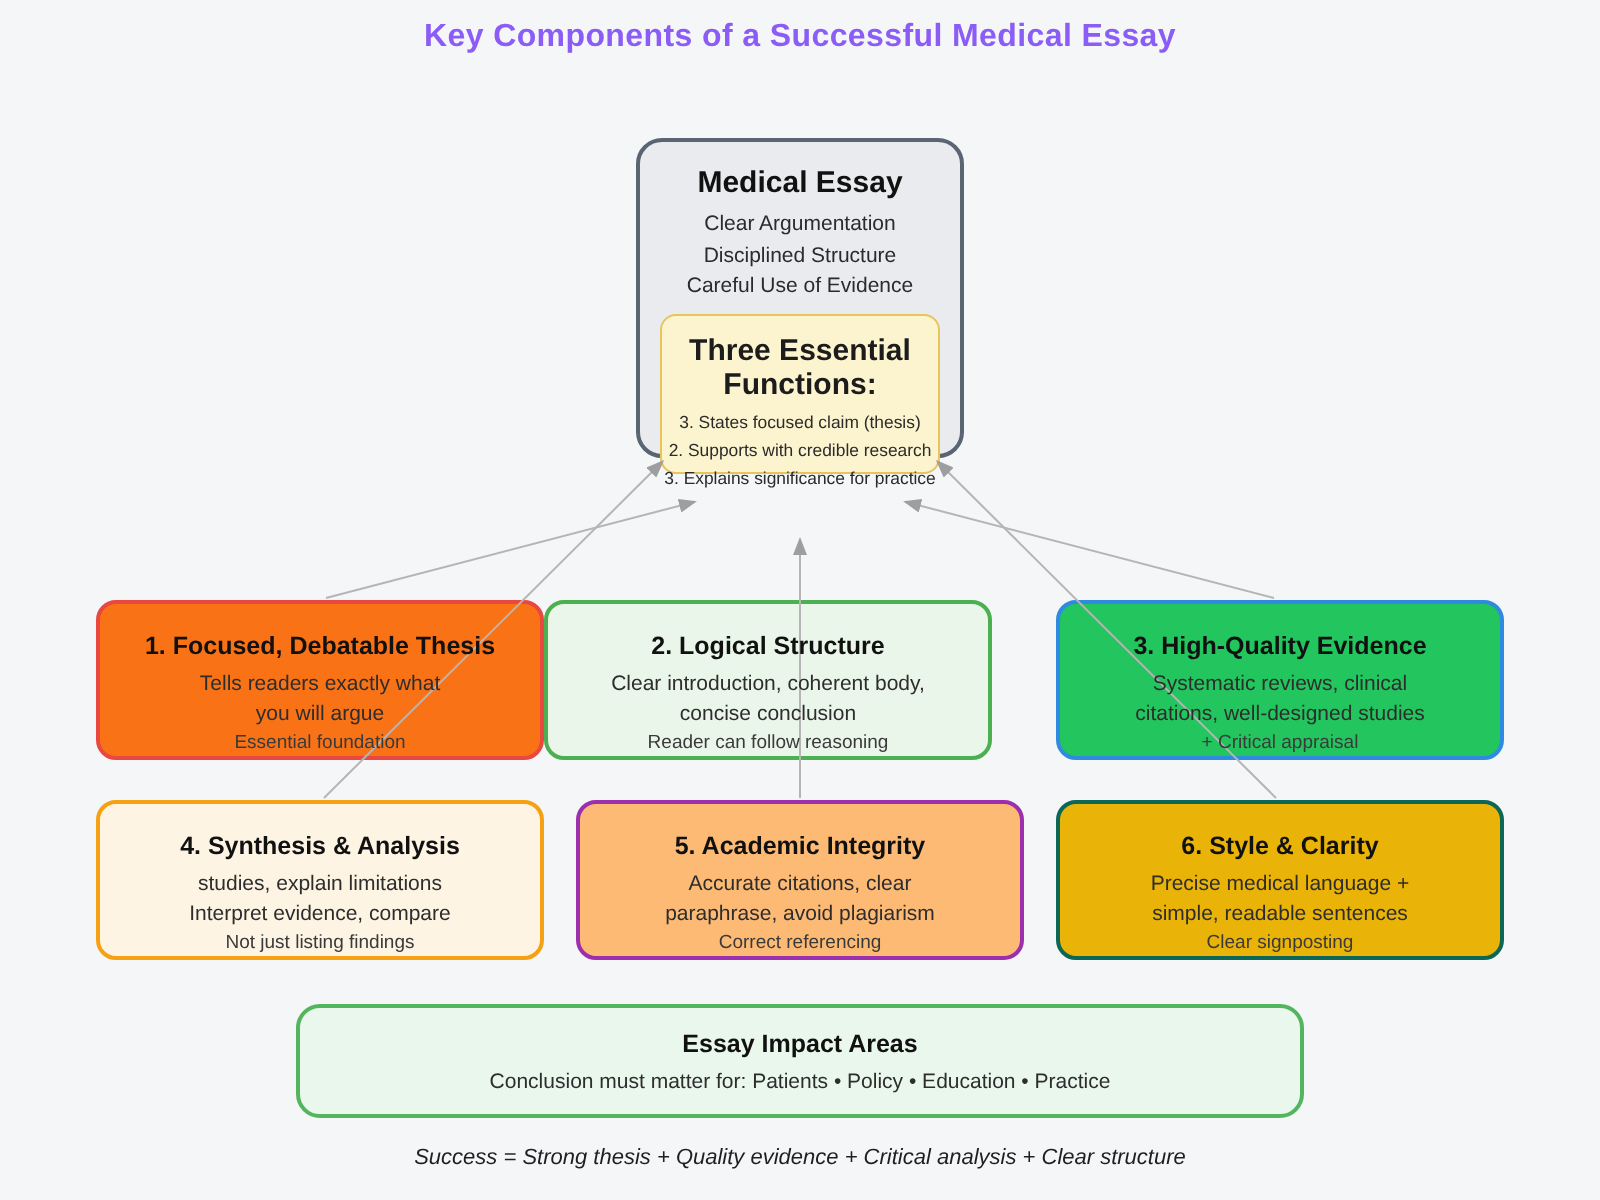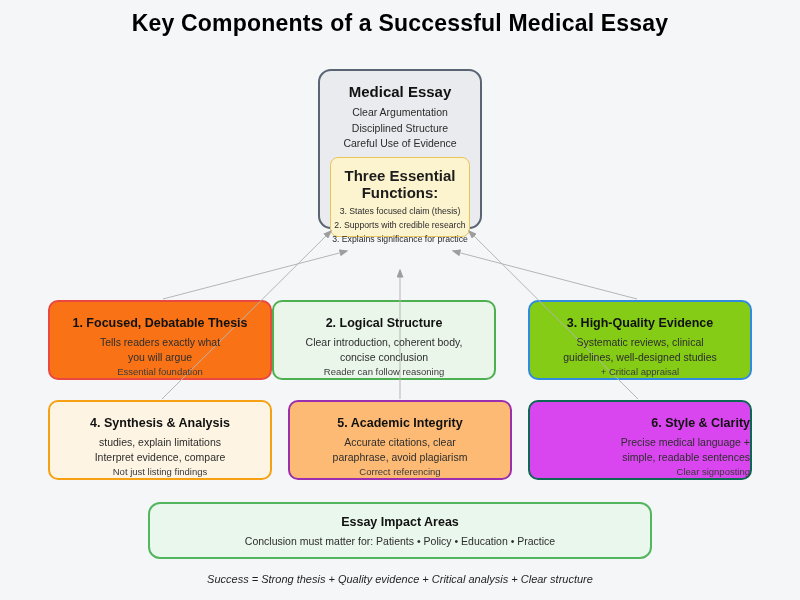--- a/index.html
+++ b/index.html
@@ -1,20 +1,20 @@
 <!DOCTYPE html>
 <html><head>
 <meta charset="utf-8">
 <style>
   html,body{margin:0;padding:0;}
   body{font-family:"Liberation Sans","DejaVu Sans",sans-serif;}
   #canvas{position:relative;width:800px;height:600px;overflow:hidden;background:#f4f6f8;}
 
   .page-title{position:absolute;top:10px;left:0;width:800px;text-align:center;
-    font-size:23px;font-weight:bold;color:#000000;letter-spacing:.2px;}
+    font-size:16px;font-weight:bold;color:#8b5cf6;letter-spacing:.2px;}
 
   
   .node{position:absolute;border-style:solid;box-sizing:border-box;text-align:center;}
   .t{position:relative;z-index:2;display:block;}
 
   
   #central{left:318px;top:69px;width:164px;height:160px;border-width:2px;border-radius:13px;}
   #central .c-title{font-size:15px;font-weight:bold;color:#111;margin-top:12px;}
   #central .c-line{font-size:10.5px;color:#2b2b2b;line-height:15.5px;}
   #central .c-lines{margin-top:5px;}
@@ -79,25 +79,25 @@
 
   <div class="node comp" id="comp1" style="border-color: rgb(76, 175, 80); background: rgb(234, 246, 234);">
     <span class="t b-title">2. Logical Structure</span>
     <div class="b-lines">
       <span class="t b-line">Clear introduction, coherent body,</span>
       <span class="t b-line">concise conclusion</span>
     </div>
     <span class="t b-note">Reader can follow reasoning</span>
   </div>
 
-  <div class="node comp" id="comp2" style="border-color: rgb(47, 139, 224); background: #84cc16;">
+  <div class="node comp" id="comp2" style="border-color: rgb(47, 139, 224); background: #22c55e;">
     <span class="t b-title">3. High-Quality Evidence</span>
     <div class="b-lines">
       <span class="t b-line">Systematic reviews, clinical</span>
-      <span class="t b-line">guidelines, well-designed studies</span>
+      <span class="t b-line">citations, well-designed studies</span>
     </div>
     <span class="t b-note">+ Critical appraisal</span>
   </div>
 
   <div class="node comp" id="comp3" style="border-color: rgb(245, 161, 19); background: rgb(253, 244, 227);">
     <span class="t b-title">4. Synthesis &amp; Analysis</span>
     <div class="b-lines">
       <span class="t b-line">studies, explain limitations</span>
       <span class="t b-line">Interpret evidence, compare</span>
     </div>
@@ -106,21 +106,21 @@
 
   <div class="node comp" id="comp4" style="border-color: rgb(156, 47, 174); background: #fdba74;">
     <span class="t b-title">5. Academic Integrity</span>
     <div class="b-lines">
       <span class="t b-line">Accurate citations, clear</span>
       <span class="t b-line">paraphrase, avoid plagiarism</span>
     </div>
     <span class="t b-note">Correct referencing</span>
   </div>
 
-  <div class="node comp" id="comp5" style="border-color: rgb(14, 102, 85); background: #d946ef; text-align: right;">
+  <div class="node comp" id="comp5" style="border-color: rgb(14, 102, 85); background: #eab308;">
     <span class="t b-title">6. Style &amp; Clarity</span>
     <div class="b-lines">
       <span class="t b-line">Precise medical language +</span>
       <span class="t b-line">simple, readable sentences</span>
     </div>
     <span class="t b-note">Clear signposting</span>
   </div>
 
   <div class="node" id="impact" style="border-color: rgb(83, 182, 95); background: rgb(234, 247, 237);">
     <span class="t b-title">Essay Impact Areas</span>

